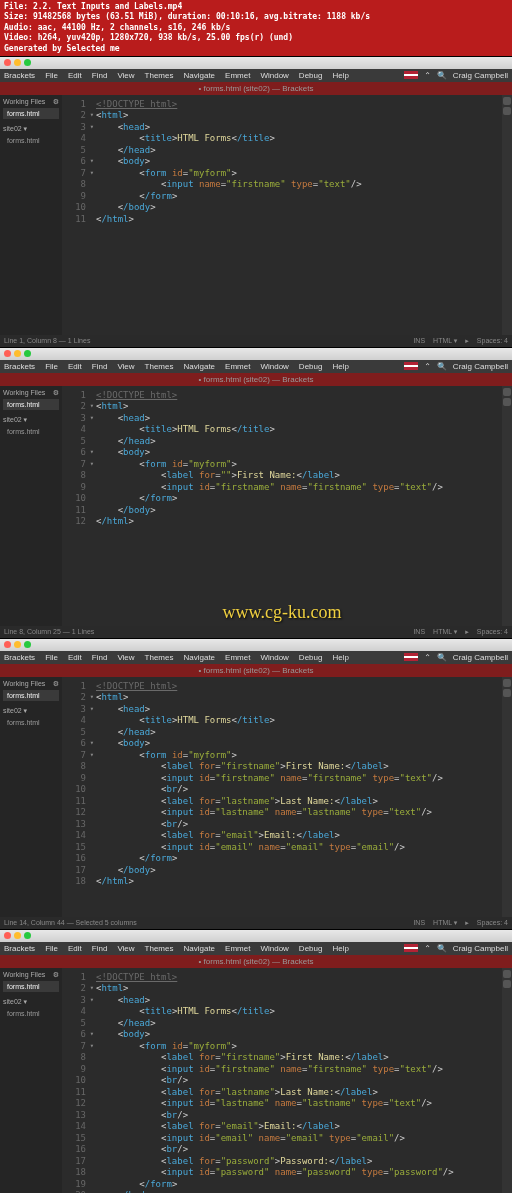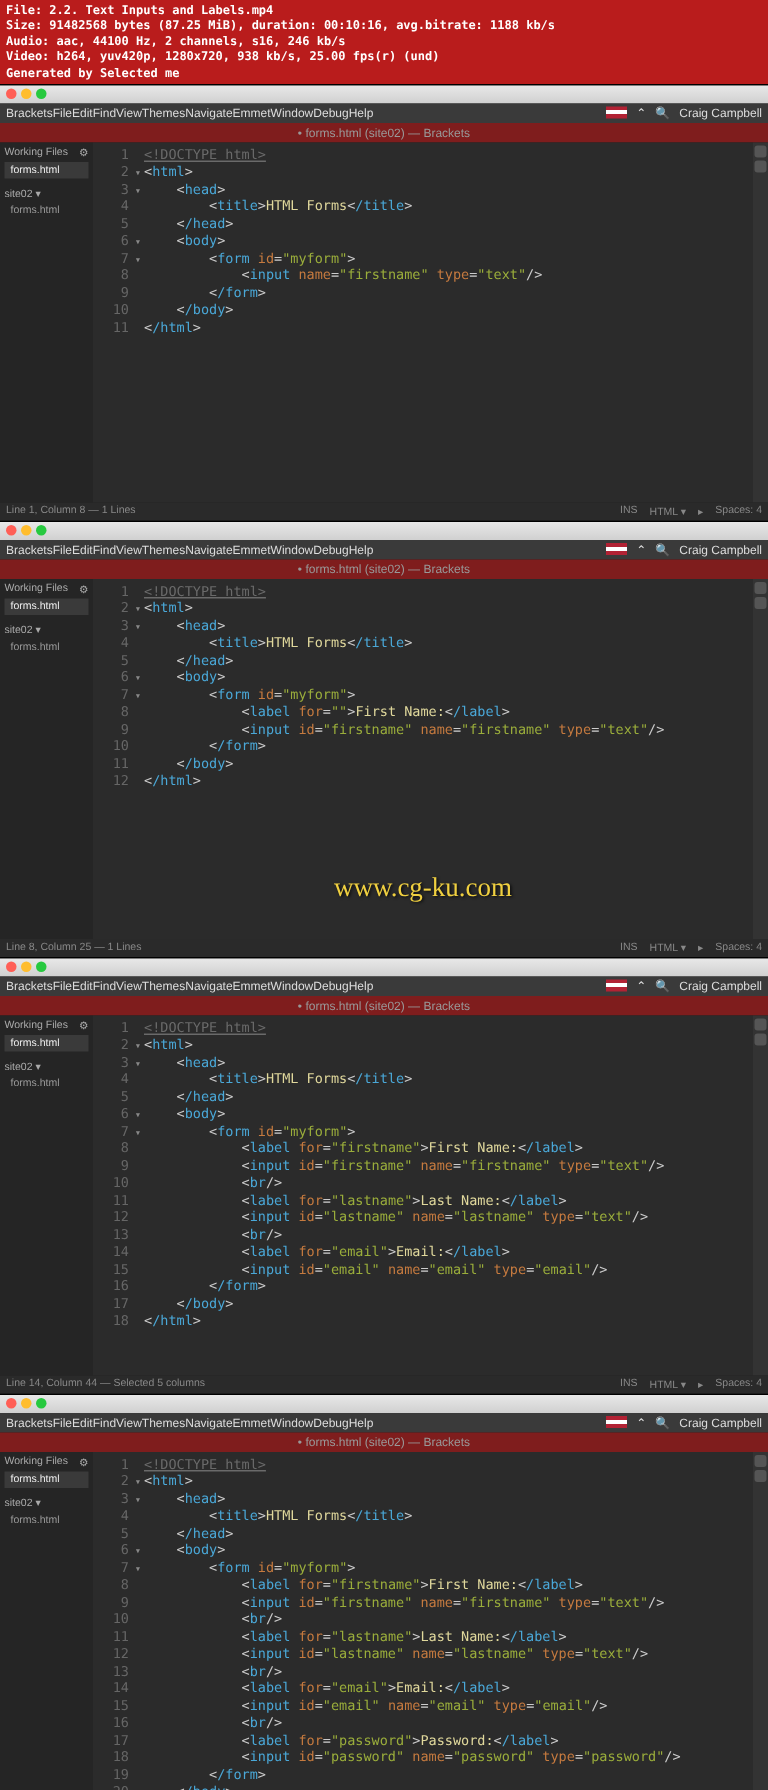--- a/index.html
+++ b/index.html
@@ -39,21 +39,21 @@
 .tl-red { background: #ff5f56; }
 .tl-yellow { background: #ffbd2e; }
 .tl-green { background: #27c93f; }
 .menubar {
   background: #3a3a3a;
   color: #ddd;
   font-size: 8px;
   display: flex;
   align-items: center;
   padding: 2px 4px;
-  gap: 0;
+  gap: 10px;
   font-family: -apple-system, "Helvetica Neue", Arial, sans-serif;
 }
 .menubar .right {
   margin-left: auto;
   display: flex;
   gap: 6px;
   align-items: center;
 }
 .flag { width: 14px; height: 8px; background: linear-gradient(#b22234 0 33%, #fff 33% 66%, #b22234 66%); }
 .tabbar {
@@ -128,34 +128,34 @@
   padding: 2px 4px;
   display: flex;
   justify-content: space-between;
   font-family: -apple-system, Arial, sans-serif;
 }
 .statusbar .right { display: flex; gap: 8px; }
 .watermark {
   position: absolute;
   left: 50%;
   transform: translateX(-50%);
-  bottom: 24px;
+  bottom: 3px;
   color: #f0d040;
   font-size: 18px;
   font-family: Georgia, "Times New Roman", serif;
   text-shadow: 1px 1px 2px rgba(0,0,0,.8);
   pointer-events: none;
 }
 </style>
 </head>
 <body>
 
 <div class="file-info">
   <div>File: 2.2. Text Inputs and Labels.mp4</div>
-  <div>Size: 91482568 bytes (87.25 MiB), duration: 00:10:16, avg.bitrate: 1188 kb/s</div>
+  <div>Size: 91482568 bytes (63.51 MiB), duration: 00:10:16, avg.bitrate: 1188 kb/s</div>
   <div>Audio: aac, 44100 Hz, 2 channels, s16, 246 kb/s</div>
   <div>Video: h264, yuv420p, 1280x720, 938 kb/s, 25.00 fps(r) (und)</div>
   <div>Generated by Selected me</div>
 </div>
 
 <div class="editor-pane">
   <div class="mac-titlebar">
     <div class="traffic-light tl-red"></div>
     <div class="traffic-light tl-yellow"></div>
     <div class="traffic-light tl-green"></div>

